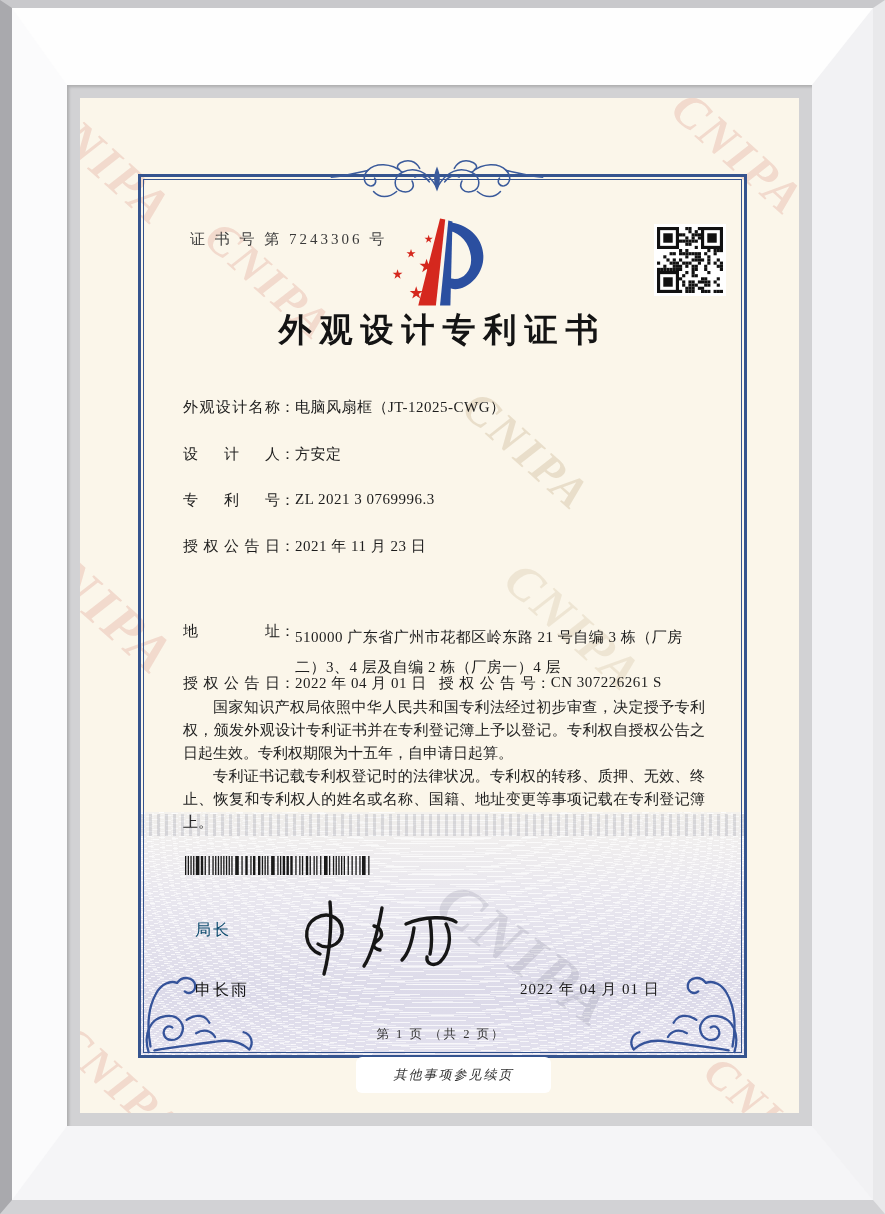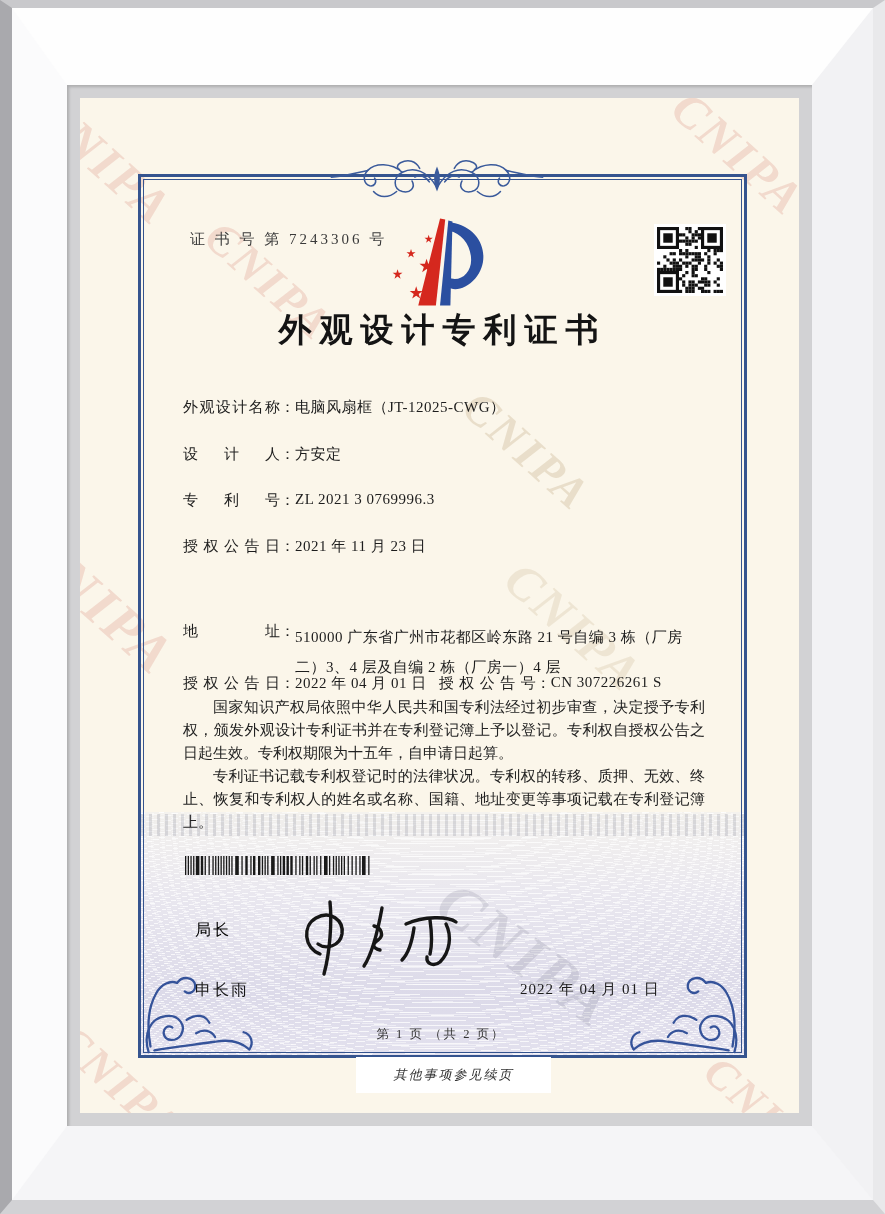--- a/index.html
+++ b/index.html
@@ -58,32 +58,32 @@
   .f-value{display:inline-block;letter-spacing:.5px;vertical-align:top;}
   .f-row.wrap{white-space:normal;width:520px;}
   .f-row.wrap .f-value{width:400px;line-height:30px;}
   .pair2{margin-left:12px;}
   
   .body-text{position:absolute;left:103px;top:598px;width:522px;font-size:15px;
              line-height:23px;color:#222;z-index:6;text-align:justify;}
   .body-text p{margin:0;text-indent:2em;}
   
   .barcode{position:absolute;left:105px;top:758px;width:187px;height:19px;z-index:6;}
-  .issuer-title{position:absolute;left:115px;top:822px;font-size:16px;color:#000000;z-index:6;
+  .issuer-title{position:absolute;left:115px;top:822px;font-size:16px;color:#0c4a6e;z-index:6;
                 letter-spacing:2px;}
   .issuer-name{position:absolute;left:115px;top:855px;font-size:16px;color:#151515;z-index:6;
                letter-spacing:2px;margin-top:27px;}
   .signature{position:absolute;left:210px;top:798px;width:175px;height:85px;z-index:6;}
   .issue-date{position:absolute;left:440px;top:882px;font-size:15px;letter-spacing:1px;
               color:#1d1d1d;z-index:6;}
   .page-info{position:absolute;left:58px;top:928px;width:606px;text-align:center;
              font-size:12.5px;letter-spacing:2px;color:#333;z-index:6;}
   .continuation{position:absolute;left:276px;top:959px;width:195px;height:36px;background:#fff;
                 z-index:6;display:flex;align-items:center;justify-content:center;
-                font-size:13px;letter-spacing:2px;color:#333;font-style:italic;}
+                font-size:13px;letter-spacing:2px;color:#333;font-style:italic;border-radius:6px;}
 </style>
 </head>
 <body>
 
 <div id="stage">
   <div class="frame-outer"></div>
   <div class="frame-white"></div>
   <div class="matte">
     <div class="paper">
 

